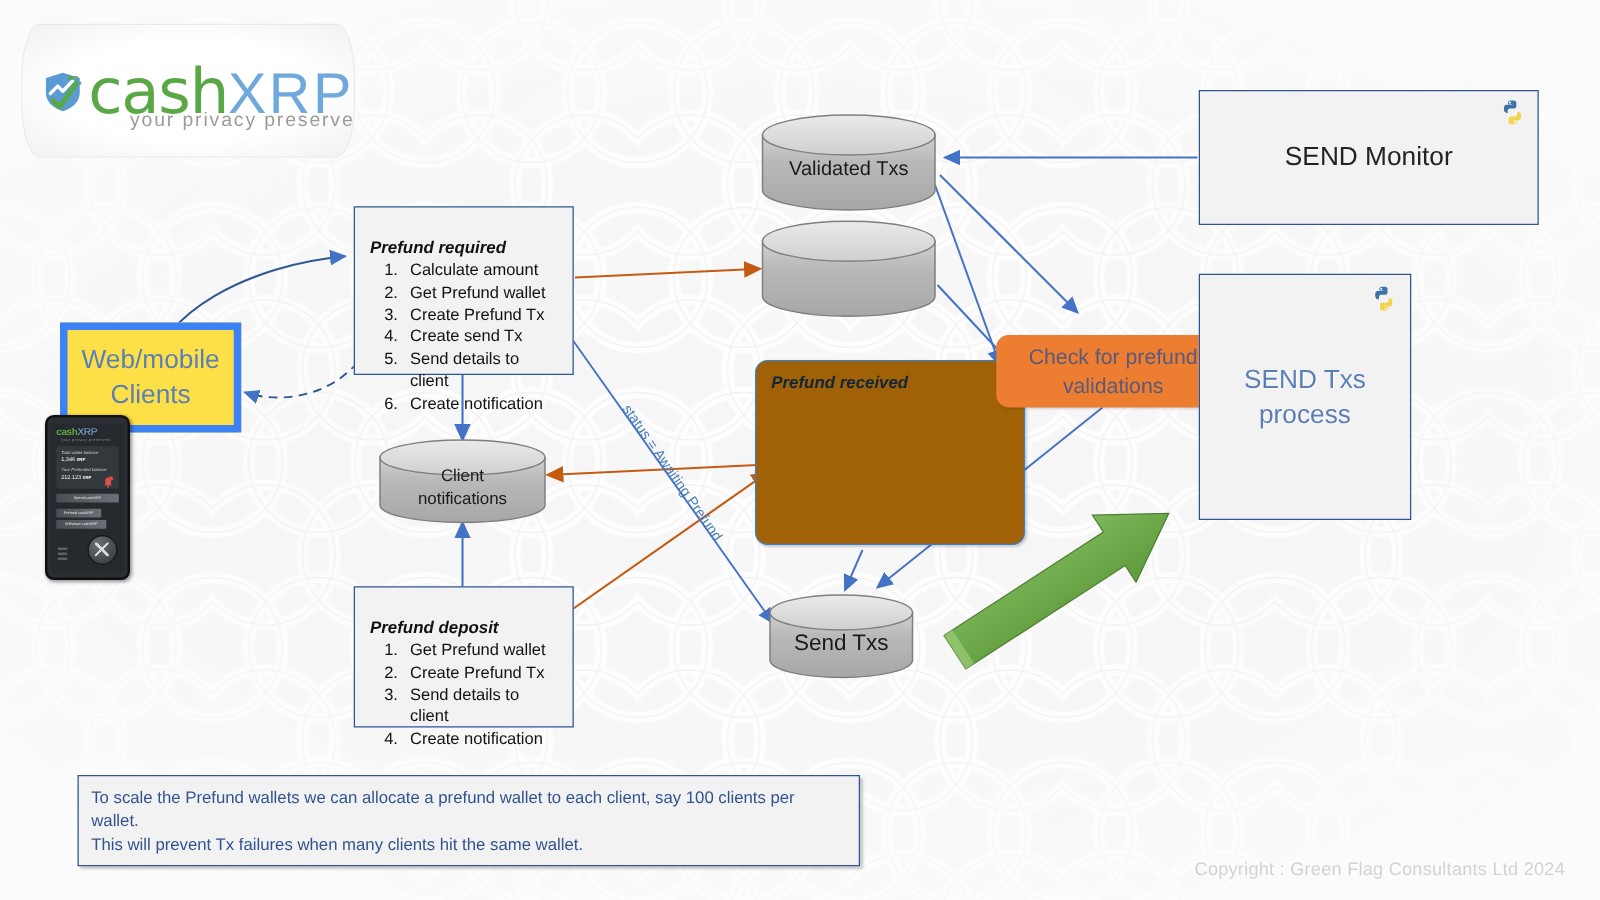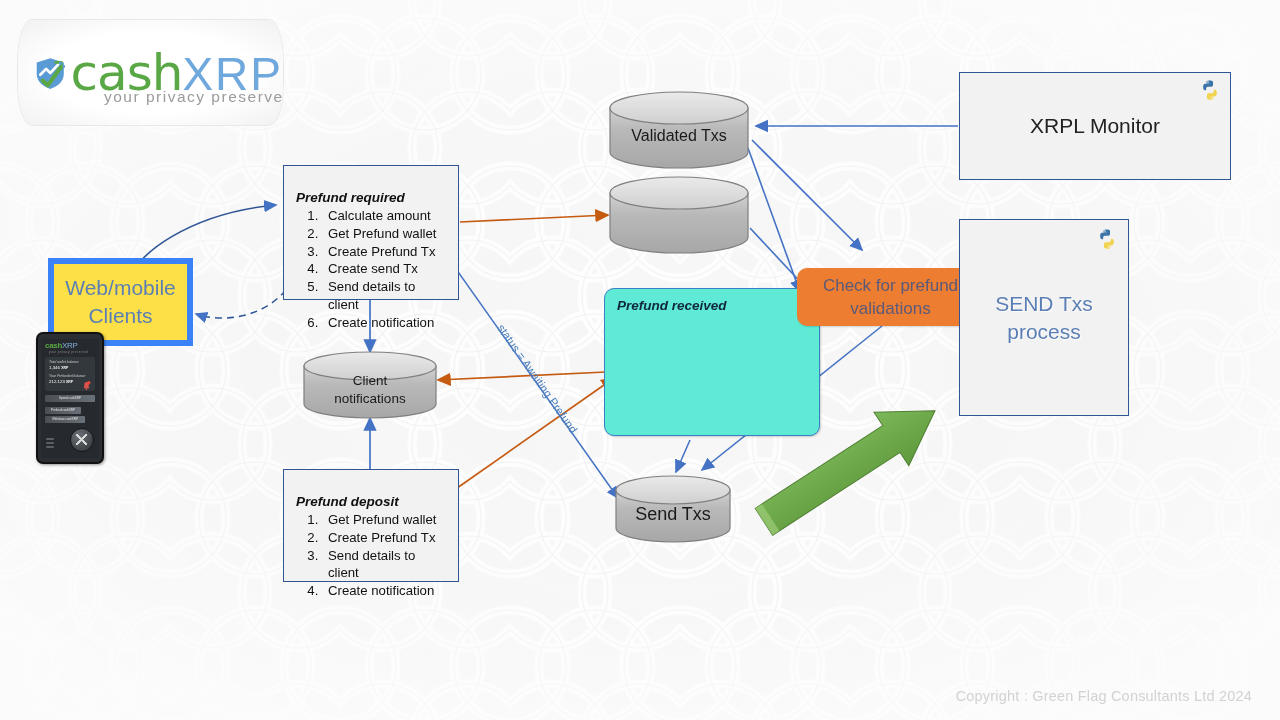--- a/index.html
+++ b/index.html
@@ -50,21 +50,21 @@
   .list-box{
     background:#f2f2f2;border:1px solid #2f5597;
     padding:24px 10px 8px 12px;
     color:#111;
   }
   .list-title{font-style:italic;font-weight:bold;font-size:13.5px;margin-bottom:2px;}
   ol.steps{margin:0;padding-left:26px;font-size:13.2px;line-height:17.8px;}
   ol.steps li{padding-left:6px;}
 
   .blue-round{
-    background:#5eead4;border:1px solid #3b7fc4;border-radius:10px;
+    background:#a16207;border:1px solid #3b7fc4;border-radius:10px;
     padding:9px 10px 8px 12px;color:#1b1b1b;
     box-shadow:1px 1px 2px rgba(0,0,0,.18);
   }
   .blue-round .list-title{color:#10263d;}
 
   .orange-round{
     background:#ED7D31;border-radius:10px;
     display:flex;align-items:center;justify-content:center;text-align:center;
     color:#5a5a7a;font-size:17px;line-height:23px;
     box-shadow:1px 1px 2px rgba(0,0,0,.15);
@@ -351,21 +351,21 @@
     <div class="cyl-label" style="font-size:18px;">Send Txs</div>
   </div>
 
   <div class="shape orange-round" style="left:797px;top:268px;width:187px;height:58px;">
     <div>
       <span>Check for prefund</span><br><span>validations</span>
     </div>
   </div>
 
   <div class="shape big-box" style="left:959px;top:72px;width:272px;height:108px;">
-    <span class="dark-title">XRPL Monitor</span>
+    <span class="dark-title">SEND Monitor</span>
   </div>
   <svg class="py" style="left:1199px;top:79px;" viewBox="0 0 24 24">
     <path d="M11.6,1.5 C8,1.5 8.2,3.1 8.2,3.1 L8.2,4.8 L11.7,4.8 L11.7,5.3 L6.8,5.3 C6.8,5.3 4.5,5.1 4.5,8.8 C4.5,12.5 6.6,12.4 6.6,12.4 L7.8,12.4 L7.8,10.6 C7.8,10.6 7.7,8.5 9.9,8.5 L13.3,8.5 C13.3,8.5 15.3,8.5 15.3,6.6 L15.3,3.2 C15.3,3.2 15.6,1.5 11.6,1.5 z" fill="#3b74a8"></path>
     <circle cx="9.8" cy="3.3" r="0.9" fill="#ffffff"></circle>
     <path d="M12.3,22.5 C15.9,22.5 15.8,20.9 15.8,20.9 L15.8,19.2 L12.3,19.2 L12.3,18.7 L17.2,18.7 C17.2,18.7 19.5,18.9 19.5,15.2 C19.5,11.5 17.4,11.6 17.4,11.6 L16.2,11.6 L16.2,13.4 C16.2,13.4 16.3,15.5 14.1,15.5 L10.7,15.5 C10.7,15.5 8.7,15.5 8.7,17.4 L8.7,20.8 C8.7,20.8 8.4,22.5 12.3,22.5 z" fill="#f0d44f"></path>
     <circle cx="14.2" cy="20.7" r="0.9" fill="#ffffff"></circle>
   </svg>
 
   <div class="shape big-box" style="left:959px;top:219px;width:170px;height:197px;">
     <span class="blue-title">
@@ -374,16 +374,20 @@
   </div>
   <svg class="py" style="left:1096px;top:228px;" viewBox="0 0 24 24">
     <path d="M11.6,1.5 C8,1.5 8.2,3.1 8.2,3.1 L8.2,4.8 L11.7,4.8 L11.7,5.3 L6.8,5.3 C6.8,5.3 4.5,5.1 4.5,8.8 C4.5,12.5 6.6,12.4 6.6,12.4 L7.8,12.4 L7.8,10.6 C7.8,10.6 7.7,8.5 9.9,8.5 L13.3,8.5 C13.3,8.5 15.3,8.5 15.3,6.6 L15.3,3.2 C15.3,3.2 15.6,1.5 11.6,1.5 z" fill="#3b74a8"></path>
     <circle cx="9.8" cy="3.3" r="0.9" fill="#ffffff"></circle>
     <path d="M12.3,22.5 C15.9,22.5 15.8,20.9 15.8,20.9 L15.8,19.2 L12.3,19.2 L12.3,18.7 L17.2,18.7 C17.2,18.7 19.5,18.9 19.5,15.2 C19.5,11.5 17.4,11.6 17.4,11.6 L16.2,11.6 L16.2,13.4 C16.2,13.4 16.3,15.5 14.1,15.5 L10.7,15.5 C10.7,15.5 8.7,15.5 8.7,17.4 L8.7,20.8 C8.7,20.8 8.4,22.5 12.3,22.5 z" fill="#f0d44f"></path>
     <circle cx="14.2" cy="20.7" r="0.9" fill="#ffffff"></circle>
   </svg>
 
   <div class="status-label" style="left:505px;top:322px;transform:rotate(55deg);">status = Awaiting Prefund</div>
 
+  <div class="note" style="left:62px;top:620px;width:604px;">
+    <div>To scale the Prefund wallets we can allocate a prefund wallet to each client, say 100 clients per wallet.</div>
+    <div>This will prevent Tx failures when many clients hit the same wallet.</div>
+  </div>
 
   <div class="copyright">Copyright : Green Flag Consultants Ltd 2024</div>
 
 </div>
 
 </body></html>

